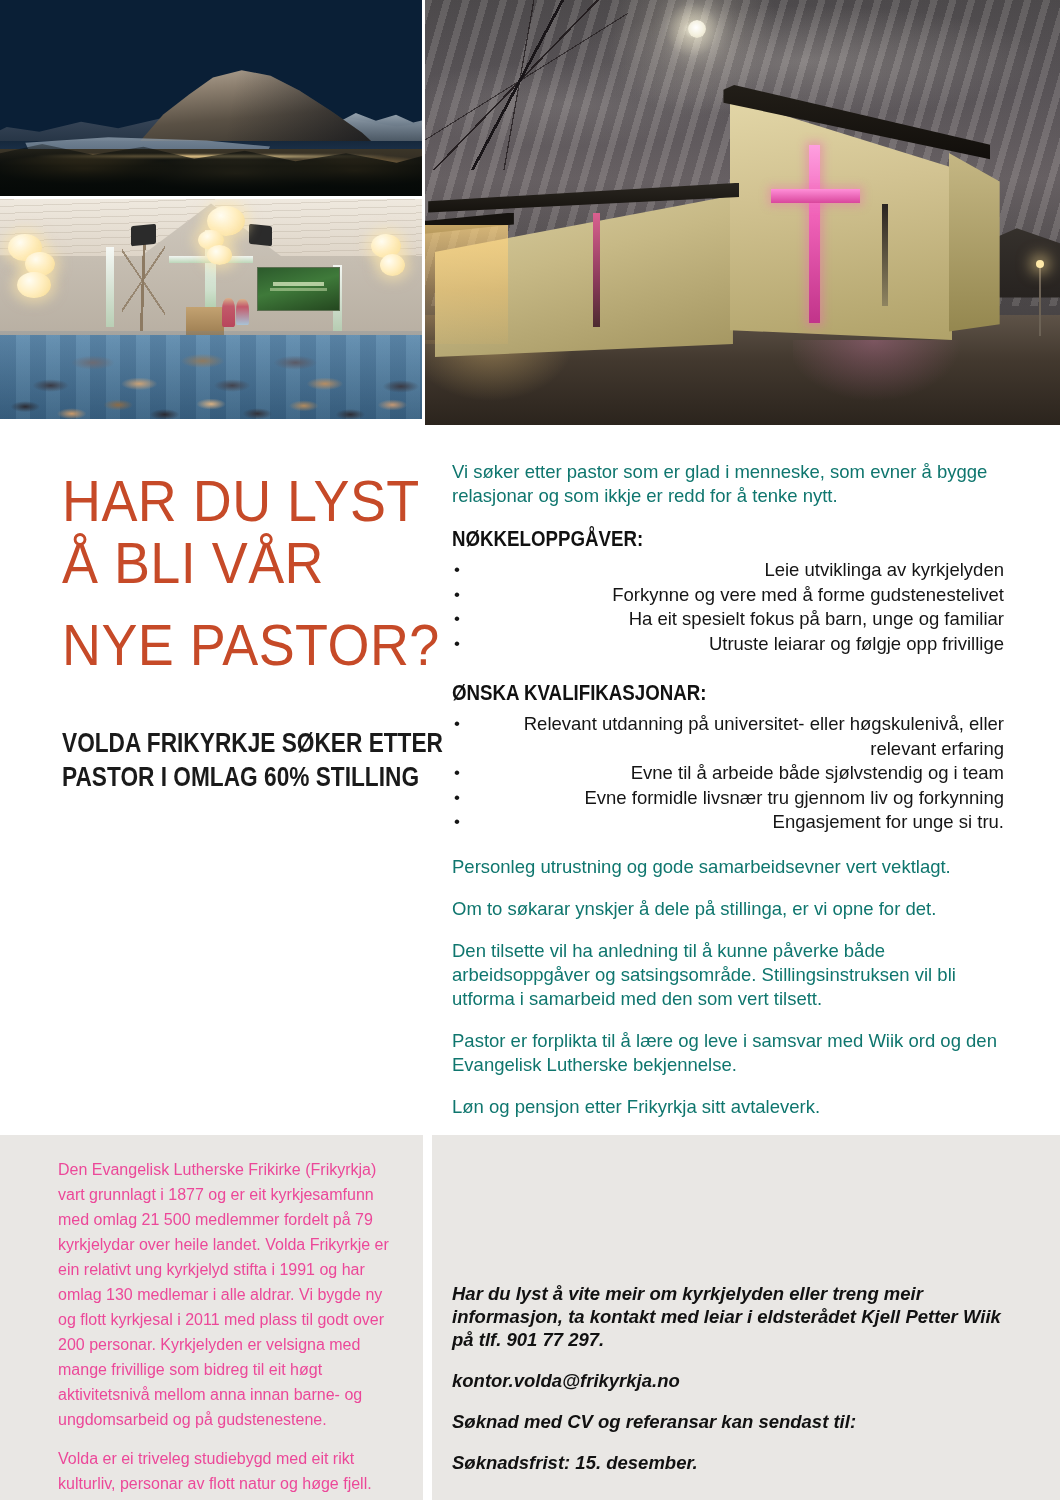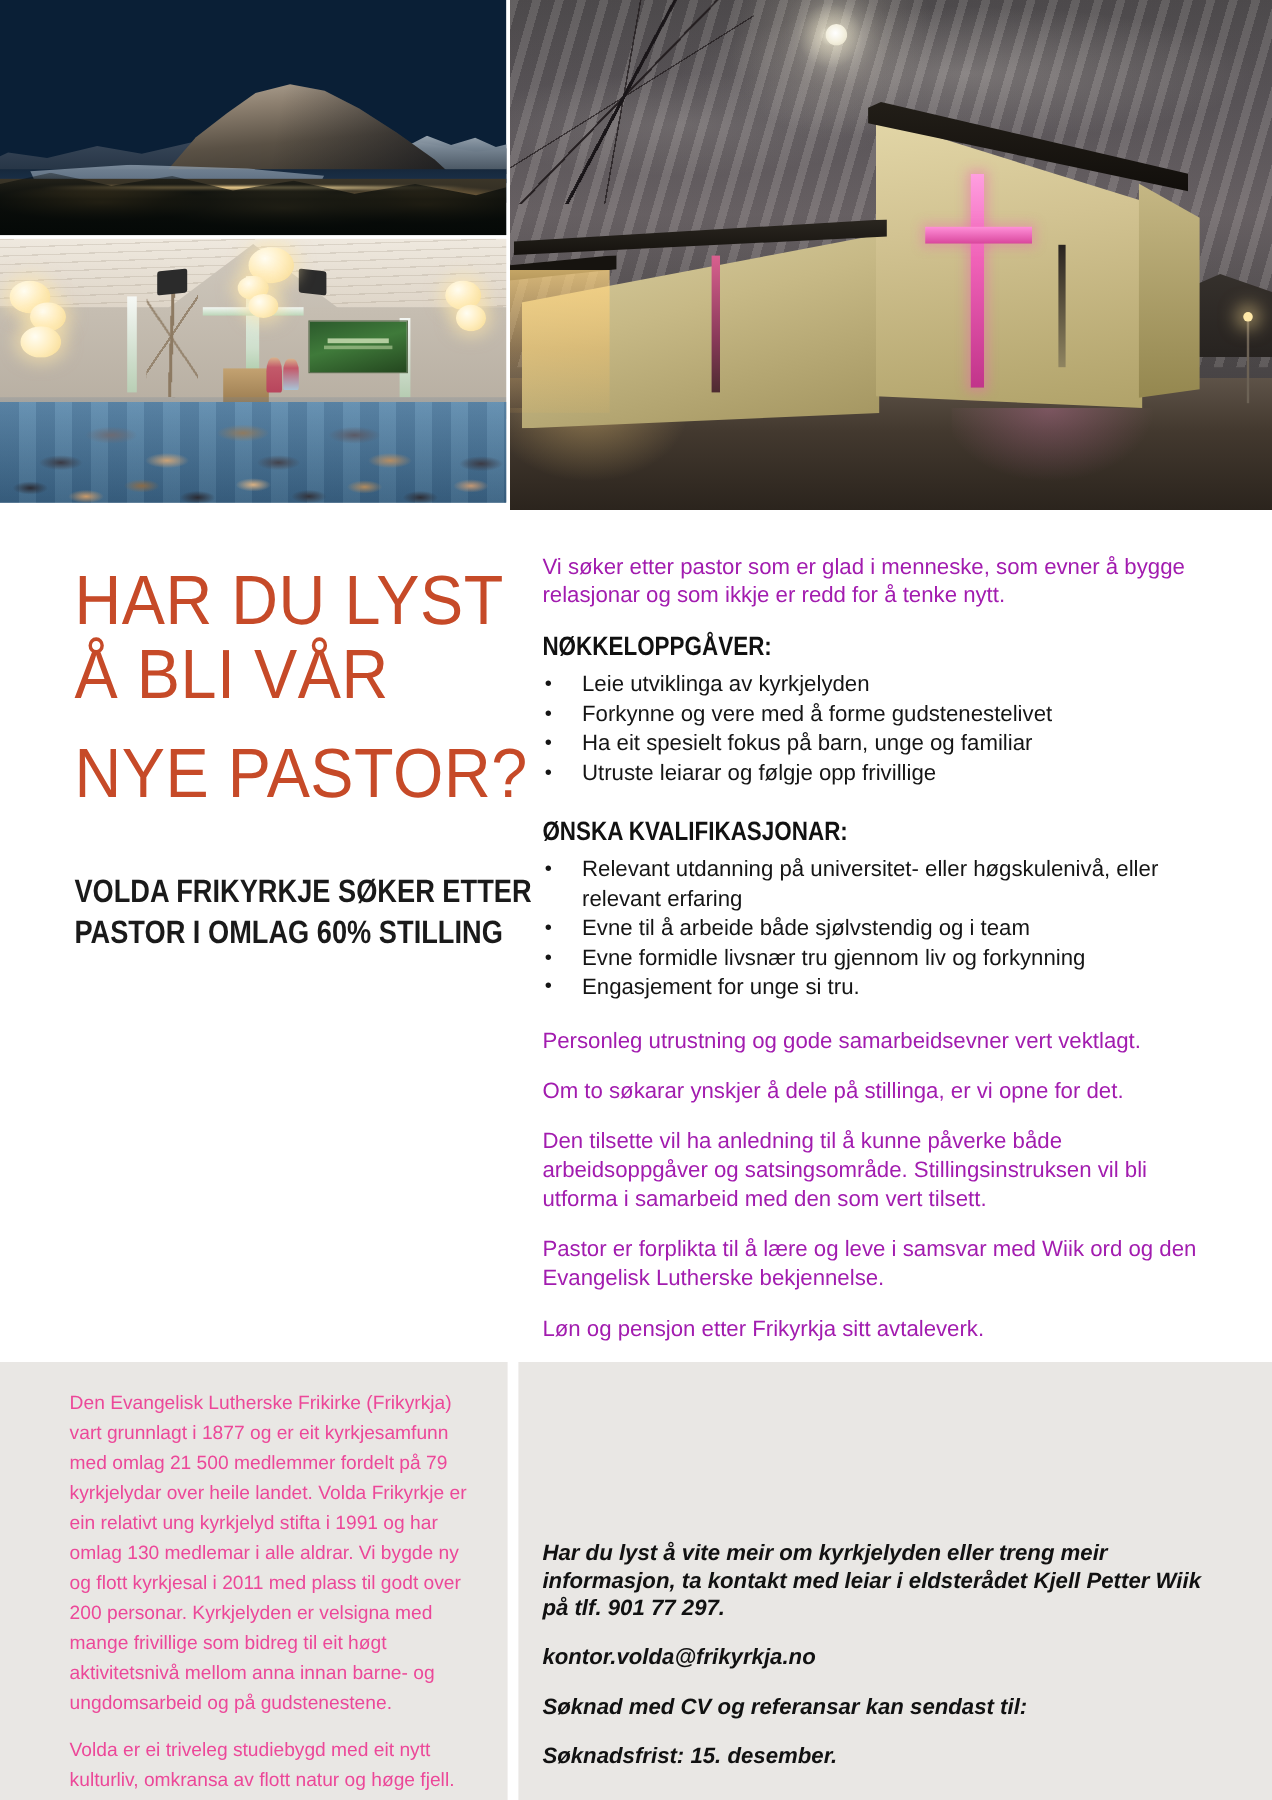--- a/index.html
+++ b/index.html
@@ -344,21 +344,21 @@
   }
 
   .right-col {
     position: absolute;
     left: 452px; top: 460px;
     width: 552px;
   }
   .r-para {
     font-size: 18.5px;
     line-height: 24px;
-    color: #a21caf;
+    color: #0f766e;
     margin: 0 0 18px 0;
   }
   .r-head {
     font-weight: bold;
     font-size: 22px;
     line-height: 26px;
     color: #111111;
     margin: 0 0 6px 0;
     transform: scaleX(0.85);
     transform-origin: left top;
@@ -370,20 +370,21 @@
     margin: 0 0 0 0;
     padding: 0;
   }
   ul.r-list li {
     position: relative;
     font-size: 18.5px;
     line-height: 24.5px;
     padding-left: 33px;
     margin: 0;
     color: #151515;
+    text-align: right;
   }
   ul.r-list li::before {
     content: "\2022";
     position: absolute;
     left: 2px; top: 0;
     font-size: 17px;
     line-height: 24.5px;
     color: #151515;
   }
   .list-gap { height: 20px; }
@@ -538,21 +539,21 @@
   <p class="r-para">Den tilsette vil ha anledning til å kunne påverke både arbeidsoppgåver og satsingsområde. Stillingsinstruksen vil bli utforma i samarbeid med den som vert tilsett.</p>
   <p class="r-para">Pastor er forplikta til å lære og leve i samsvar med Wiik ord og den Evangelisk Lutherske bekjennelse.</p>
   <p class="r-para">Løn og pensjon etter Frikyrkja sitt avtaleverk.</p>
 </div>
 
 <div class="gray-left"></div>
 <div class="gray-right"></div>
 
 <div class="about-text">
   <p>Den Evangelisk Lutherske Frikirke (Frikyrkja) vart grunnlagt i 1877 og er eit kyrkjesamfunn med omlag 21 500 medlemmer fordelt på 79 kyrkjelydar over heile landet. Volda Frikyrkje er ein relativt ung kyrkjelyd stifta i 1991 og har omlag 130 medlemar i alle aldrar. Vi bygde ny og flott kyrkjesal i 2011 med plass til godt over 200 personar. Kyrkjelyden er velsigna med mange frivillige som bidreg til eit høgt aktivitetsnivå mellom anna innan barne- og ungdomsarbeid og på gudstenestene.</p>
-  <p>Volda er ei triveleg studiebygd med eit nytt kulturliv, omkransa av flott natur og høge fjell.</p>
+  <p>Volda er ei triveleg studiebygd med eit rikt kulturliv, personar av flott natur og høge fjell.</p>
 </div>
 
 <div class="contact">
   <p>Har du lyst å vite meir om kyrkjelyden eller treng meir informasjon, ta kontakt med leiar i eldsterådet Kjell Petter Wiik på tlf. 901 77 297.</p>
   <p>kontor.volda@frikyrkja.no</p>
   <p>Søknad med CV og referansar kan sendast til:</p>
   <p class="last">Søknadsfrist: 15. desember.</p>
 </div>
 
 </body></html>

